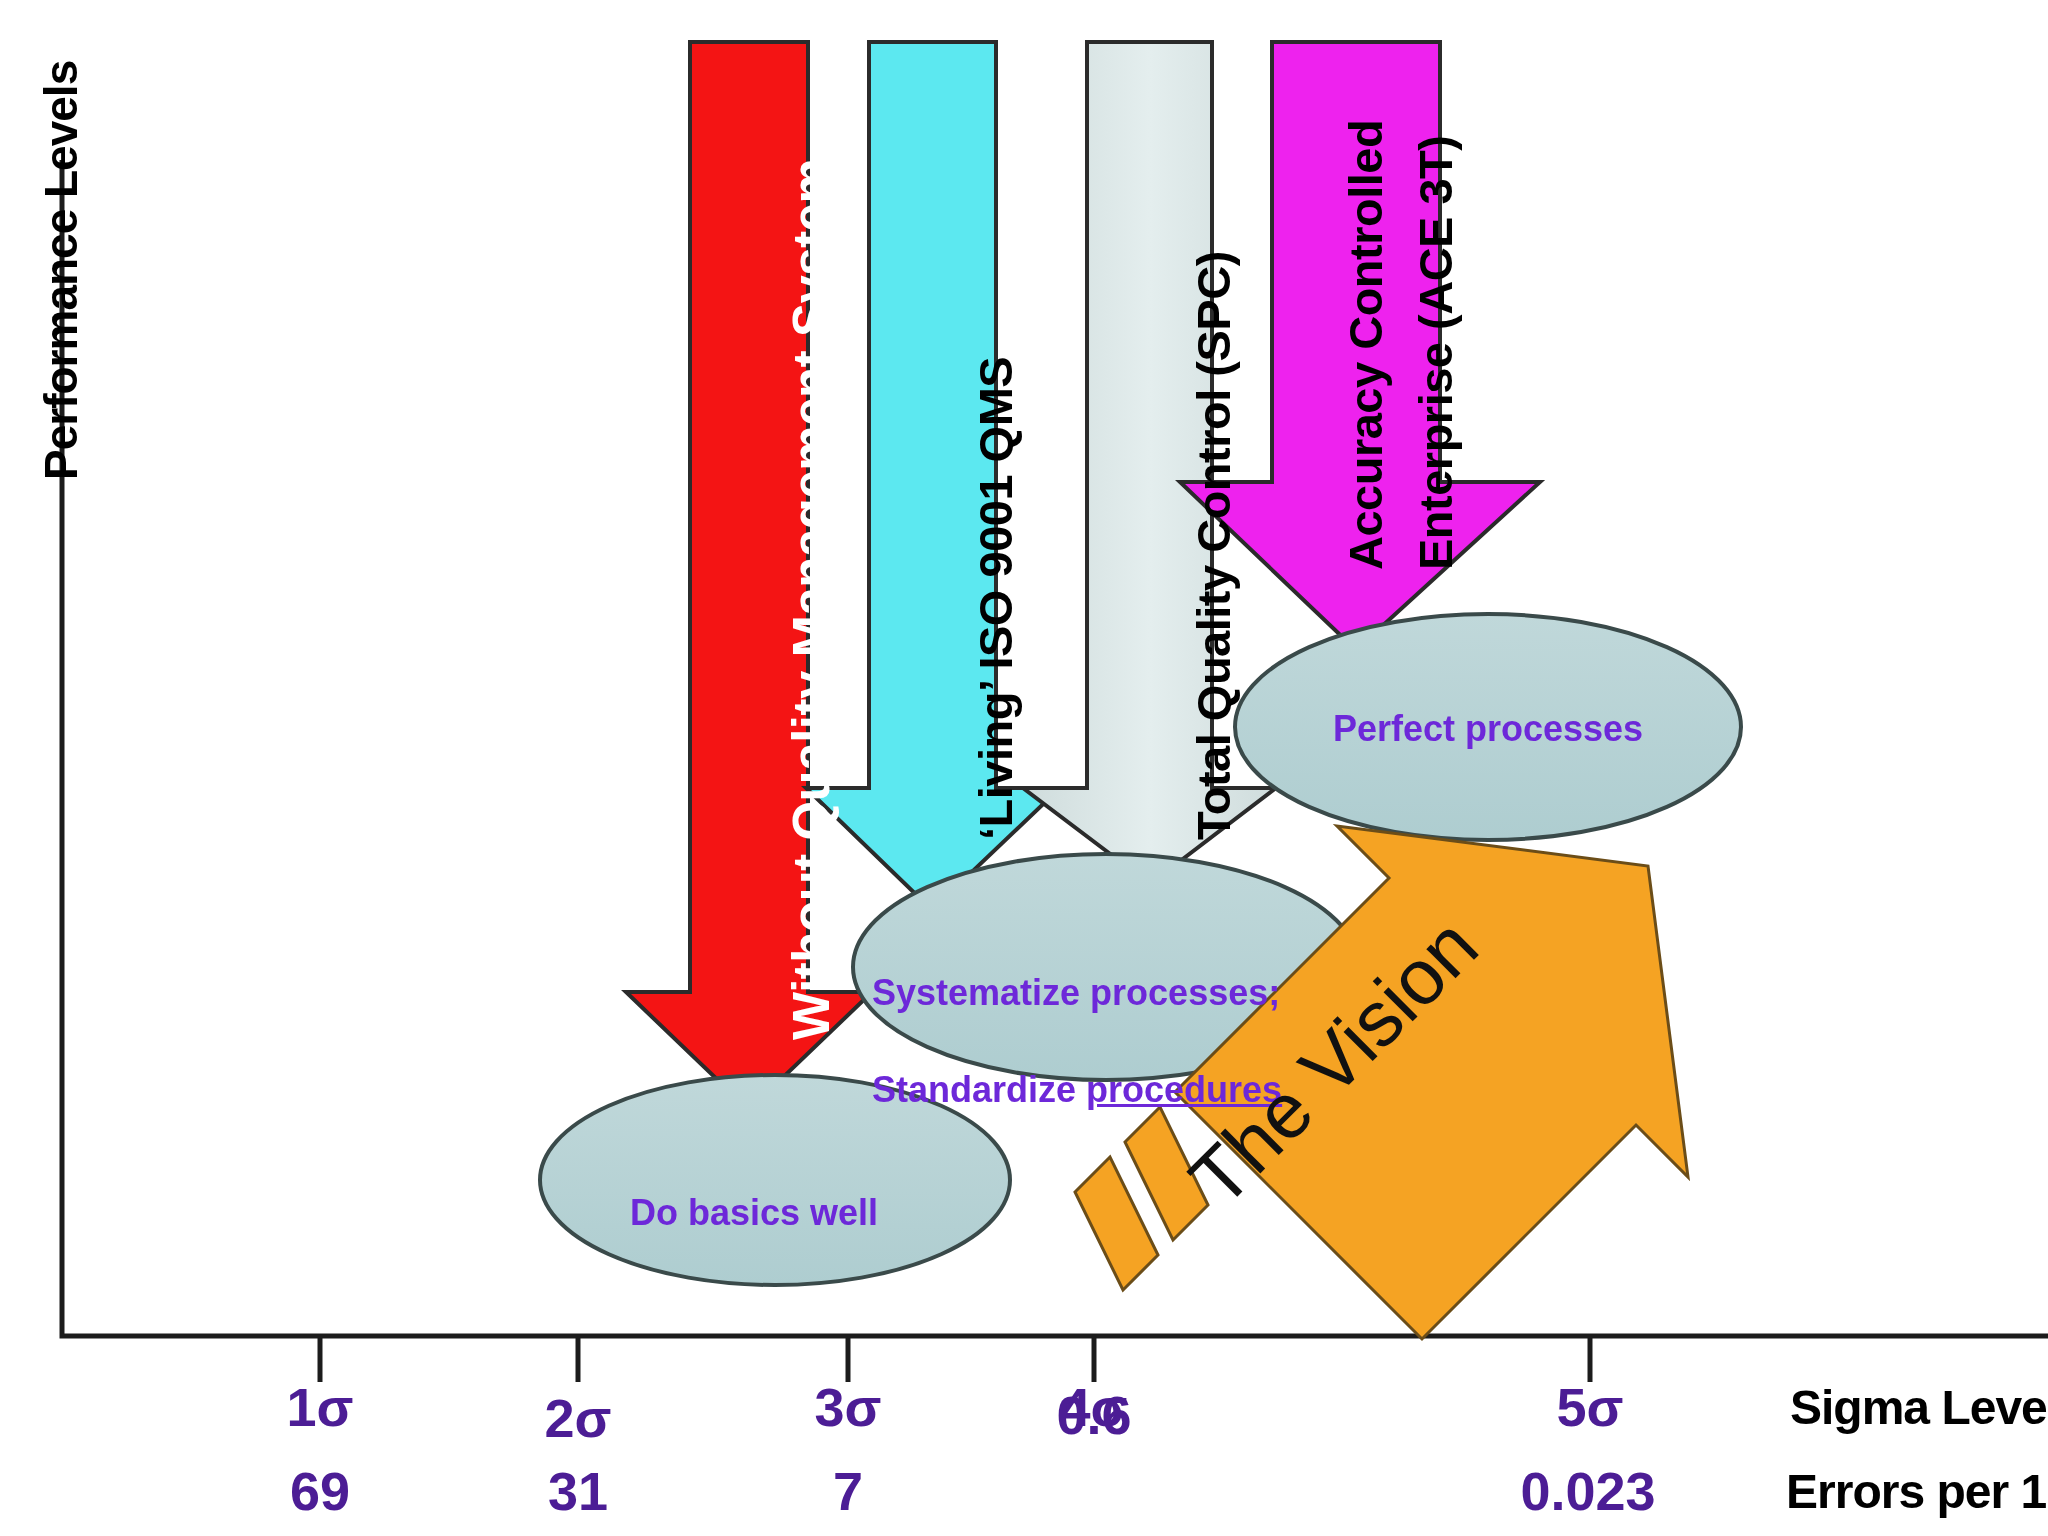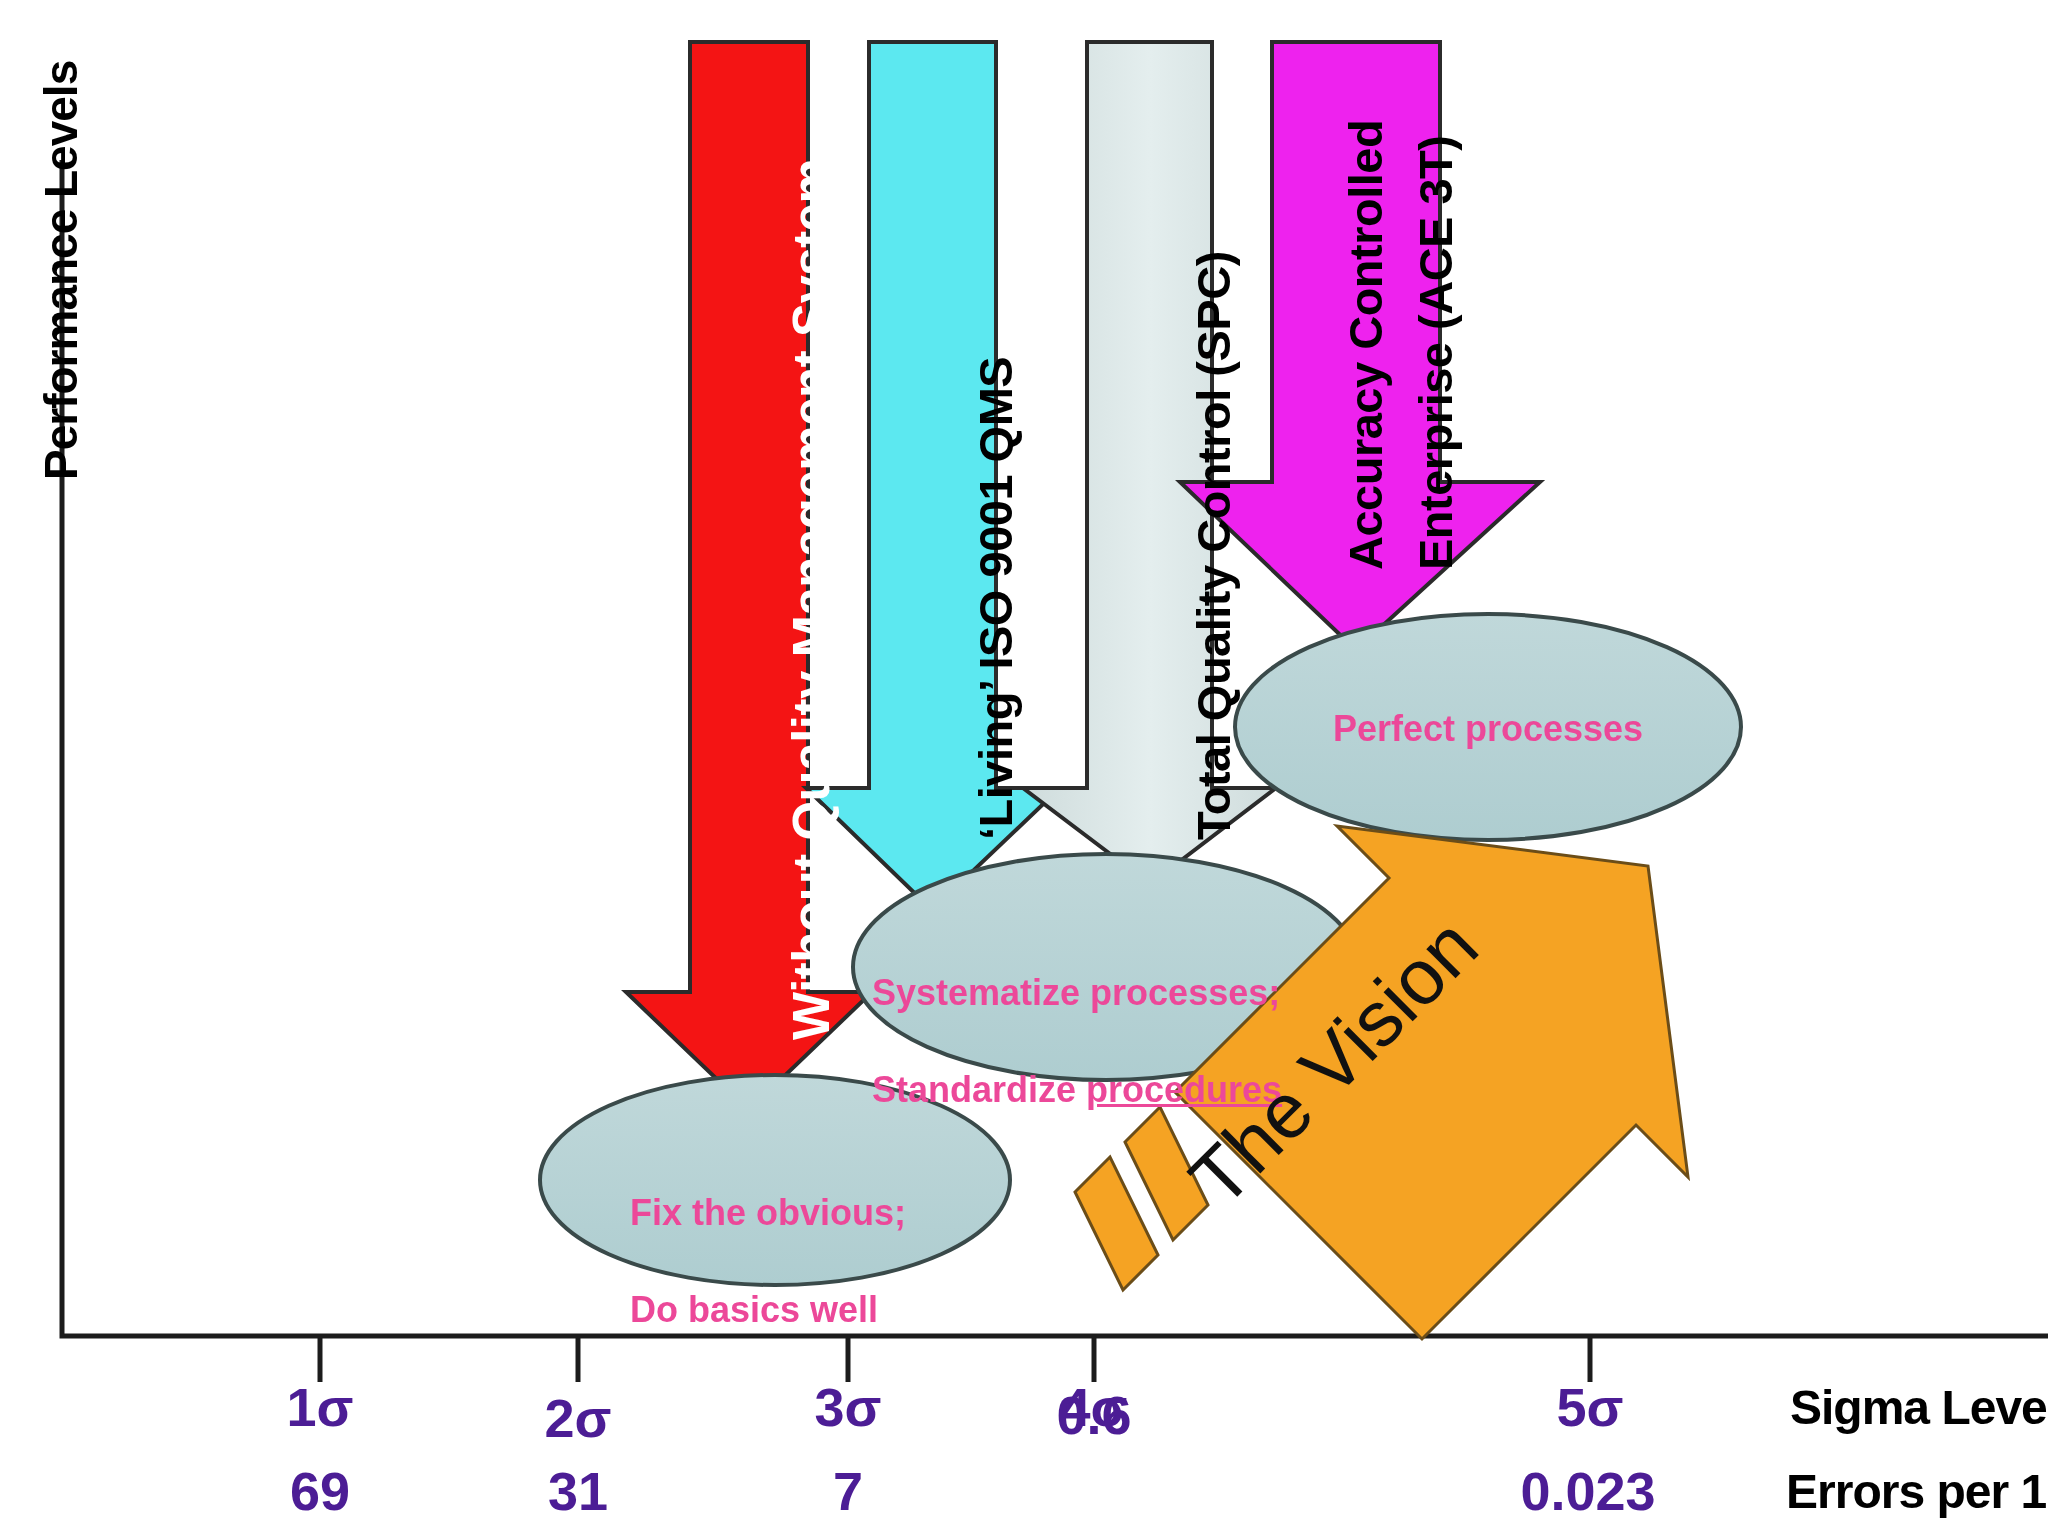--- a/index.html
+++ b/index.html
@@ -85,21 +85,21 @@
     color: #000000;
     white-space: nowrap;
     letter-spacing: -1px;
   }
   
   .ellipse-text {
     position: absolute;
     text-align: center;
     font-family: "Liberation Sans", sans-serif;
     font-weight: bold;
-    color: #ec4899;
+    color: #6d28d9;
     font-size: 36px;
     line-height: 1.35;
     white-space: pre-line;
   }
   .ellipse-text .underline { text-decoration: underline; }
 
   .vision-label {
     position: absolute;
     transform-origin: 0 0;
     font-family: "Liberation Sans", sans-serif;
@@ -195,21 +195,20 @@
   <div class="vlabel black" style="left: 1408px; top: 570px; transform: rotate(-90deg); font-size: 47px;">Enterprise (ACE 3T)</div>
 
   <div class="ellipse-text" style="left: 1288px; top: 705px; width: 400px;">Perfect processes</div>
 
   <div class="ellipse-text" style="left: 856px; top: 920px; width: 500px; text-align: left; padding-left: 16px;">
     <div>Systematize processes;</div>
     <div><span>Standardize </span><span class="underline">procedures</span></div>
   </div>
 
   <div class="ellipse-text" style="left: 600px; top: 1140px; width: 360px; text-align: left; padding-left: 30px;">
-    <div>Fix the obvious;</div>
     <div>Do basics well</div>
   </div>
 
   <div class="vision-label" style="left: 1172px; top: 1160px; transform: rotate(-45deg);">The Vision</div>
 
   <div class="lbl tick-sigma" style="left: 240px; top: 1380px; width: 160px;">1σ</div>
   <div class="lbl tick-sigma" style="left: 498px; top: 1380px; width: 160px; margin-top: 11px;">2σ</div>
   <div class="lbl tick-sigma" style="left: 768px; top: 1380px; width: 160px;">3σ</div>
   <div class="lbl tick-sigma" style="left: 1014px; top: 1380px; width: 160px;">4σ</div>
   <div class="lbl tick-sigma" style="left: 1510px; top: 1380px; width: 160px;">5σ</div>

